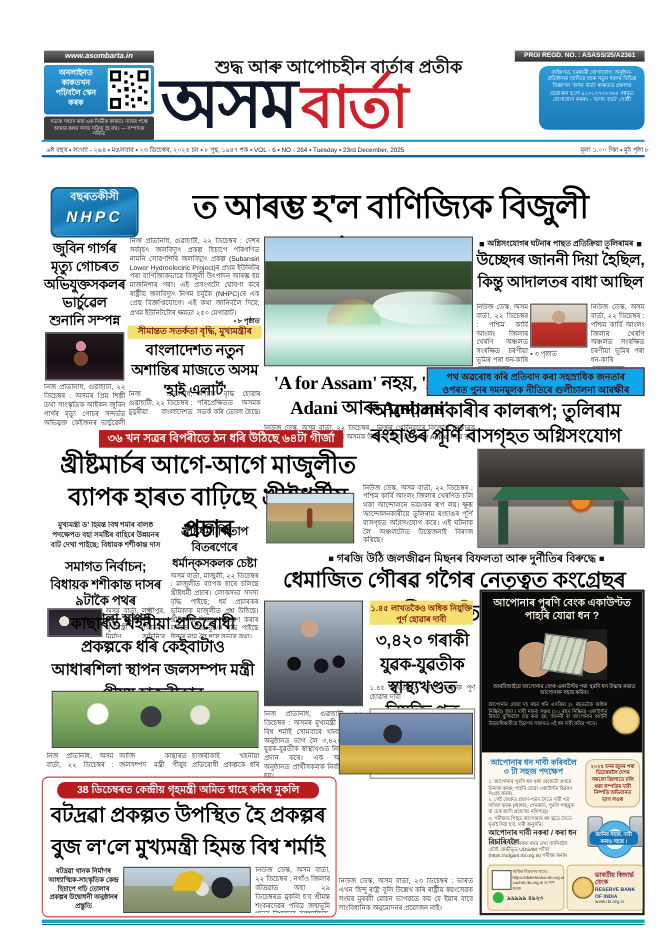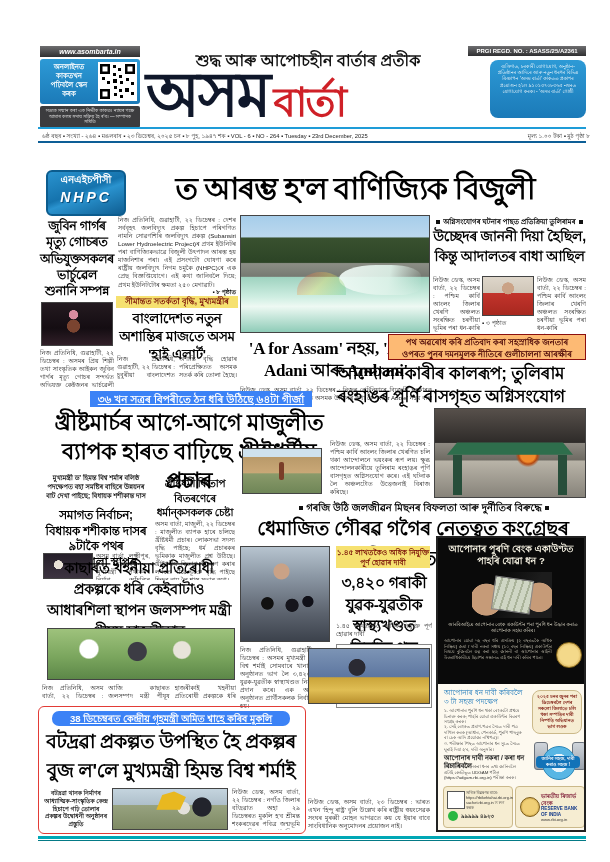--- a/index.html
+++ b/index.html
@@ -2,21 +2,21 @@
 <html><head>
 <meta charset="utf-8">
 <style>
   html,body{margin:0;padding:0;background:#ffffff;}
   .page{position:relative;width:610px;height:862px;background:#fff;overflow:hidden;
         font-family:"Liberation Sans",sans-serif;color:#111;}
   .abs{position:absolute;}
   .hl{font-weight:bold;color:#000;text-align:center;line-height:1.12;letter-spacing:-0.3px;}
   .body-txt{font-size:6.2px;line-height:1.3;text-align:justify;color:#222;overflow:hidden;}
   .jump{font-size:6px;font-weight:bold;color:#000;text-align:right;}
-  .kicker-redbar{background:#3b82f6;color:#fff;font-weight:bold;text-align:center;overflow:hidden;text-decoration:underline;}
+  .kicker-redbar{background:#b91c1c;color:#fff;font-weight:bold;text-align:center;overflow:hidden;}
   .kicker-yellow{background:#f6e170;color:#7a1208;font-weight:bold;text-align:center;overflow:hidden;}
   .kicker-plain{color:#000;font-weight:bold;text-align:center;}
   .sq{display:inline-block;width:5px;height:5px;background:#ed1c24;margin:0 4px;vertical-align:middle;}
   .sqk{display:inline-block;width:4px;height:4px;background:#111;margin:0 3px;vertical-align:middle;}
   .photo{border:1px solid #444;box-sizing:border-box;}
   .blue-rule{background:#1e9cd7;}
   .teal-rule{background:#00a7b5;}
   .cap{font-size:6px;font-weight:bold;text-align:center;color:#111;line-height:1.3;}
   
   .darkbar{background:linear-gradient(180deg,#6e6e70,#2f2f31);color:#fff;font-weight:bold;
@@ -77,40 +77,40 @@
 
   <div class="abs" style="left:40px;top:106px;width:100px;height:22px;background:#3c3c3e;border-radius:2px;color:#eee;
        font-size:4.6px;line-height:1.25;padding:2px 3px;box-sizing:border-box;text-align:center;overflow:hidden;">
     <span>সত্যক সন্মান কৰা এক নিৰ্ভীক কাকত। ন্যায়ৰ পক্ষে আমাৰ কলম সদায় সক্ৰিয় হৈ ৰ'ব। — সম্পাদক সমিতি</span>
   </div>
 
   <div class="abs" style="left:148px;top:48px;width:320px;height:22px;font-size:16px;font-weight:bold;text-align:center;letter-spacing:0;">শুদ্ধ আৰু আপোচহীন বাৰ্তাৰ প্ৰতীক</div>
 
   <div class="abs" style="left:146px;top:62px;width:330px;height:68px;">
     <span class="logo-black" style="font-size:62px;line-height:66px;">অসম</span>
-    <span class="logo-red" style="font-size:40px;line-height:66px;">বাৰ্তা</span>
+    <span class="logo-red" style="font-size:53px;line-height:66px;">বাৰ্তা</span>
   </div>
 
   <div class="abs darkbar" style="left:468px;top:46px;width:118px;height:10px;font-size:6px;line-height:10px;">
     <span>PRGI REGD. NO. : ASASS/25/A2361</span>
   </div>
 
   <div class="abs bluebox" style="left:490px;top:60px;width:96px;height:58px;border-radius:8px;padding:4px 5px;box-sizing:border-box;
        font-size:4.8px;line-height:1.3;text-align:center;overflow:hidden;">
     <span>ব্যক্তিগত, চৰকাৰী যোগাযোগ, অনুষ্ঠান-প্ৰতিষ্ঠানৰ আদিৰে আৰু নতুন ধৰণৰ বিভিন্ন বিজ্ঞাপন 'অসম বাৰ্তা' কাকতত প্ৰকাশৰ প্ৰয়োজন হ'লে ৯১০১৩৭০৮৩৬৫ নম্বৰত যোগাযোগ কৰক। - 'অসম বাৰ্তা' গোষ্ঠী</span>
   </div>
 
   <div class="abs blue-rule" style="left:38px;top:127px;width:548px;height:2px;"></div>
   <div class="abs dateline" style="left:42px;top:131px;width:410px;height:9px;">৬ষ্ঠ বছৰ ▪ সংখ্যা - ২৬৪ ▪ মঙলবাৰ ▪ ২৩ ডিচেম্বৰ, ২০২৫ চন ▪ ৮ পুহ, ১৯৪৭ শক ▪ VOL - 6 ▪ NO - 264 ▪ Tuesday ▪ 23rd December, 2025</div>
   <div class="abs dateline" style="left:500px;top:131px;width:90px;height:9px;text-align:right;">মূল্য ১.০০ টকা ▪ মুঠ পৃষ্ঠা ৮</div>
   <div class="abs" style="left:38px;top:141px;width:548px;height:2px;background:#0d5e96;"></div>
 
 
   <div class="abs nhpc" style="left:46px;top:170px;width:76px;height:42px;">
-    <div style="font-size:10px;font-weight:bold;line-height:16px;">এনএইচপীসী</div>
+    <div style="font-size:10px;font-weight:bold;line-height:16px;">বছৰতকীসী</div>
     <div style="font-size:14px;font-weight:bold;font-style:italic;letter-spacing:3px;line-height:18px;text-shadow:1px 1px 0 #0a4e7c;">NHPC</div>
   </div>
 
   <div class="abs hl" style="left:124px;top:166px;width:462px;height:48px;font-size:30px;line-height:46px;letter-spacing:-1px;">ত আৰম্ভ হ'ল বাণিজ্যিক বিজুলী উৎপাদন</div>
 
   <div class="abs hl" style="left:40px;top:218px;width:74px;height:82px;font-size:12.5px;line-height:1.3;">জুবিন গাৰ্গৰ মৃত্যু গোচৰত অভিযুক্তসকলৰ ভাৰ্চুৱেল শুনানি সম্পন্ন</div>
   <div class="abs photo" style="left:41px;top:302px;width:72px;height:44px;
        background:radial-gradient(circle at 45% 28%,#d88ca0 0 9%,transparent 10%),
                   radial-gradient(circle at 45% 55%,#7a4430 0 14%,transparent 15%),
                   linear-gradient(180deg,#241a20 0%,#140d12 60%,#311f28 100%);"></div>
@@ -135,21 +135,21 @@
     <span class="sqk"></span><span>অগ্নিসংযোগৰ ঘটনাৰ পাছত প্ৰতিক্ৰিয়া তুলিৰামৰ</span><span class="sqk"></span>
   </div>
   <div class="abs hl" style="left:433px;top:227px;width:153px;height:42px;font-size:14px;line-height:1.4;">উচ্ছেদৰ জাননী দিয়া হৈছিল, কিন্তু আদালতৰ বাধা আছিল</div>
   <div class="abs photo" style="left:482px;top:276px;width:52px;height:40px;
        background:radial-gradient(circle at 50% 30%,#caa286 0 16%,transparent 17%),
                   linear-gradient(180deg,#ded6ca 0%,#cfc6b8 42%,#c2342c 43%,#a8281f 100%);"></div>
   <div class="abs body-txt" style="left:433px;top:276px;width:47px;height:78px;">নিউজ ডেস্ক, অসম বাৰ্তা, ২২ ডিচেম্বৰ : পশ্চিম কাৰ্বি আংলং জিলাৰ খেৰণি অঞ্চলত সংৰক্ষিত চৰণীয়া ভূমিৰ পৰা ধন-কাৰি লোকসকলক পৰিষদে (KAAC)ৰ মুখ্য কাৰ্যবাহী সদস্য (CEM)ই উচ্ছেদৰ জাননী দিয়া বুলি জানিবলৈ দিয়ে; অগ্নিসংযোগৰ ঘটনাৰ পাছত নিজৰ প্ৰতিক্ৰিয়া প্ৰকাশ কৰিছে তুলিৰামে। তেওঁ এই ঘটনাক দুৰ্ভাগ্যজনক বুলি অভিহিত কৰে।</div>
   <div class="abs body-txt" style="left:537px;top:276px;width:49px;height:78px;">নিউজ ডেস্ক, অসম বাৰ্তা, ২২ ডিচেম্বৰ : পশ্চিম কাৰ্বি আংলং জিলাৰ খেৰণি অঞ্চলত সংৰক্ষিত চৰণীয়া ভূমিৰ পৰা ধন-কাৰি লোকসকলক পৰিষদে (KAAC)ৰ মুখ্য কাৰ্যবাহী সদস্য (CEM)ই উচ্ছেদৰ জাননী দিয়া বুলি জানিবলৈ দিয়ে; অগ্নিসংযোগৰ ঘটনাৰ পাছত নিজৰ প্ৰতিক্ৰিয়া প্ৰকাশ কৰিছে তুলিৰামে। তেওঁ এই ঘটনাক দুৰ্ভাগ্যজনক বুলি অভিহিত কৰে।</div>
   <div class="abs body-txt" style="left:482px;top:319px;width:52px;height:35px;">▪ ৩ পৃষ্ঠাত</div>
 
-  <div class="abs" style="left:388px;top:334px;width:198px;height:26px;background:#fdba74;border:1px solid #8c0f0f;
+  <div class="abs" style="left:388px;top:334px;width:198px;height:26px;background:#0ea5e9;border:1px solid #8c0f0f;
        color:#4a0505;font-size:8.4px;font-weight:bold;text-align:center;line-height:1.45;padding:1px 12px;box-sizing:border-box;overflow:hidden;">
     <span>পথ অৱৰোধ কৰি প্ৰতিবাদ কৰা সহস্ৰাধিক জনতাৰ ওপৰত পুনৰ দমনমূলক নীতিৰে গুলীচালনা আৰক্ষীৰ</span>
   </div>
   <div class="abs hl" style="left:316px;top:362px;width:270px;height:50px;font-size:17px;line-height:1.38;">আন্দোলনকাৰীৰ কালৰূপ; তুলিৰাম ৰংহাঙৰ পূৰ্ণি বাসগৃহত অগ্নিসংযোগ</div>
 
   <div class="abs kicker-redbar" style="left:90px;top:391px;width:222px;height:16px;font-size:10.5px;line-height:16px;">৩৬ খন সত্ৰৰ বিপৰীতে ঠন ধৰি উঠিছে ৬৪টা গীৰ্জা</div>
   <div class="abs hl" style="left:42px;top:408px;width:294px;height:62px;font-size:22px;line-height:1.32;">খ্ৰীষ্টমাৰ্চৰ আগে-আগে মাজুলীত ব্যাপক হাৰত বাঢ়িছে খ্ৰীষ্টধৰ্মীয় প্ৰচাৰ</div>
 
   <div class="abs" style="left:42px;top:474px;width:108px;height:34px;font-size:6.6px;font-weight:bold;text-align:center;line-height:1.35;color:#111;overflow:hidden;">মুখ্যমন্ত্ৰী ড' হিমন্ত বিশ্ব শৰ্মাৰ বলিষ্ঠ পদক্ষেপত বহা সমষ্টিৰ বাহিৰে উন্নয়নৰ বাট দেখা পাইছে; বিধায়ক শশীকান্ত দাস</div>
   <div class="abs hl" style="left:42px;top:508px;width:108px;height:44px;font-size:12px;line-height:1.3;">সমাগত নিৰ্বাচন; বিধায়ক শশীকান্ত দাসৰ ৯টাকৈ পথৰ আধাৰশিলা স্থাপন</div>
@@ -233,21 +233,21 @@
                       radial-gradient(circle at 84% 55%,#c69b78 0 20%,transparent 21%),
                       linear-gradient(115deg,#0a0a0a 30%,#1c1c1c 70%);">
         <div class="abs" style="left:26%;top:14%;width:46%;height:70%;background:repeating-linear-gradient(100deg,#cfd6c4 0 5px,#aab39a 5px 7px);transform:rotate(8deg);border:1px solid #888;"></div>
       </div>
       <div style="position:absolute;left:6px;top:84px;width:138px;font-size:4.8px;line-height:1.35;text-align:center;color:#e9e4d2;">আৰবিআইয়ে আপোনাৰ বেংক একাউণ্টৰ পৰা পুৰণি ধন উদ্ধাৰ কৰাত আপোনাক সহায় কৰিব।</div>
       <div style="position:absolute;left:6px;top:100px;width:108px;font-size:4.4px;line-height:1.3;text-align:justify;color:#d9d4c2;">আপোনাৰ যোৱা দহ বছৰ ধৰি এসক্ৰিয় (২ বছৰতকৈ অধিক নিষ্ক্ৰিয়) জমা / দাবী নকৰা সঞ্চয় (১০ বছৰ নিষ্ক্ৰিয়) একাউণ্টৰ বিষয়ে বুজিবলৈ যত্ন কৰা হয়; জাননী বা আপোনাৰ আইনী উত্তৰাধিকাৰীয়ে হিচাপৰ সন্ধানত এই ধন দাবী কৰিব পাৰে।</div>
       <div class="abs" style="left:118px;top:104px;width:24px;height:24px;border-radius:50%;
            background:radial-gradient(circle at 50% 50%,#f4d98a 0 55%,#b98a2c 100%);border:1px solid #8a6a1c;"></div>
     </div>
 
-    <div style="position:absolute;left:6px;top:150px;width:82px;font-size:7.2px;font-weight:normal;color:#1273b8;line-height:1.3;">আপোনাৰ ধন দাবী কৰিবলৈ ৩ টা সহজ পদক্ষেপ</div>
+    <div style="position:absolute;left:6px;top:150px;width:82px;font-size:7.2px;font-weight:bold;color:#1273b8;line-height:1.3;text-align:center;">আপোনাৰ ধন দাবী কৰিবলৈ ৩ টা সহজ পদক্ষেপ</div>
     <div style="position:absolute;left:6px;top:170px;width:82px;font-size:4.4px;line-height:1.3;color:#333;">১. আপোনাৰ পুৰণি ধন থকা বেংকটো প্ৰথমে চিনাক্ত কৰক; পাহৰি যোৱা একাউণ্টৰ বিৱৰণ সংগ্ৰহ কৰক।</div>
     <div style="position:absolute;left:6px;top:186px;width:82px;font-size:4.4px;line-height:1.3;color:#333;">২. সেই বেংকত প্ৰমাণ-পত্ৰৰ সৈতে দাবী পত্ৰ দাখিল কৰক (আধাৰ, পেনকাৰ্ড, পুৰণি পাছবুক বা চেক আদি প্ৰযোজ্য নথিপত্ৰ)।</div>
     <div style="position:absolute;left:6px;top:203px;width:82px;font-size:4.4px;line-height:1.3;color:#333;">৩. পৰীক্ষাৰ পিছত আপোনাৰ ধন সুতে সৈতে ঘূৰাই দিয়া হ'ব, দাবী অনুসৰি।</div>
     <div style="position:absolute;left:6px;top:216px;width:82px;font-size:6.6px;font-weight:bold;color:#111;line-height:1.25;">আপোনাৰ দাবী নকৰা / কৰা ধন বিচাৰিবলৈ</div>
     <div style="position:absolute;left:6px;top:226px;width:82px;font-size:4.4px;line-height:1.3;color:#333;">আপোনাৰ দাবী নকৰা ধনৰ তথ্য জানিবলৈ এটাই কেন্দ্ৰীভূত UDGAM পৰ্টাল (https://udgam.rbi.org.in) পৰীক্ষা কৰক।</div>
 
     <div class="ad-cream" style="position:absolute;left:94px;top:152px;width:50px;height:44px;font-size:4.6px;color:#7a1208;
          font-weight:bold;text-align:center;line-height:1.3;padding:3px;box-sizing:border-box;border-radius:8px;">২০২৫ চনৰ জুনৰ পৰা ডিচেম্বৰলৈ দেশৰ সকলো জিলাতে চলি থকা সম্পত্তিৰ দাবী নিষ্পত্তি অভিযানত ভাগ লওক</div>
 
     <div class="abs" style="left:96px;top:204px;width:12px;height:26px;background:linear-gradient(180deg,#cfd4da,#9aa2ac);border-radius:3px;border:1px solid #6a727c;"></div>

